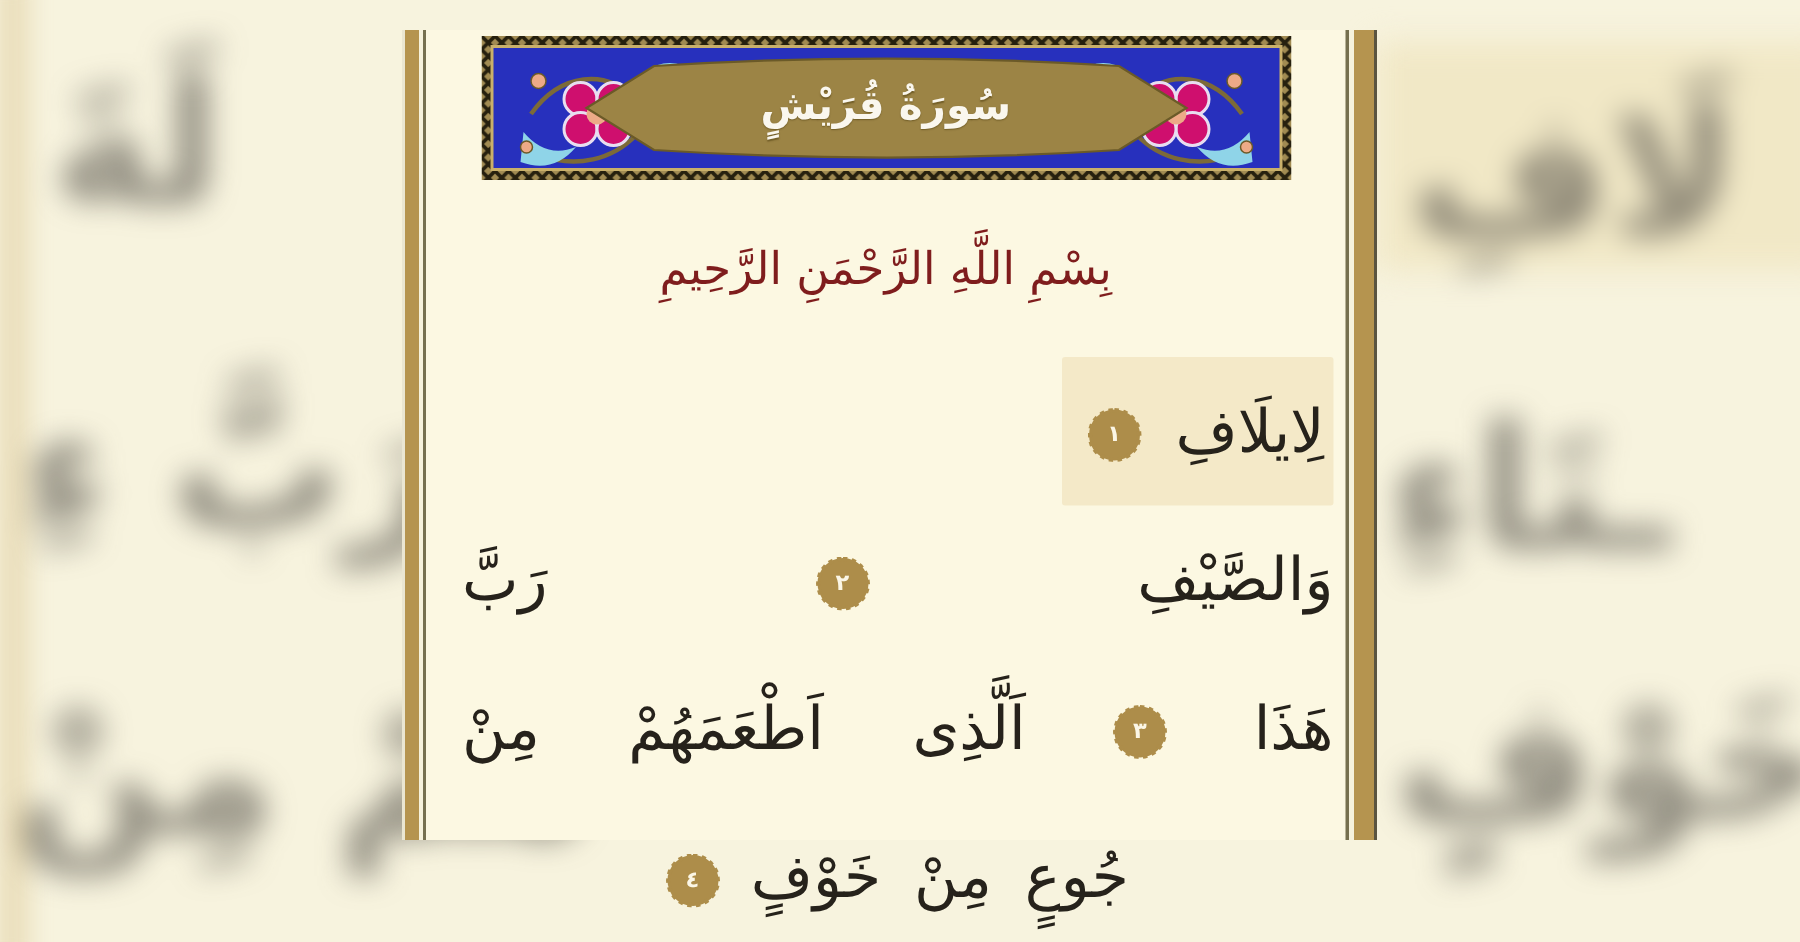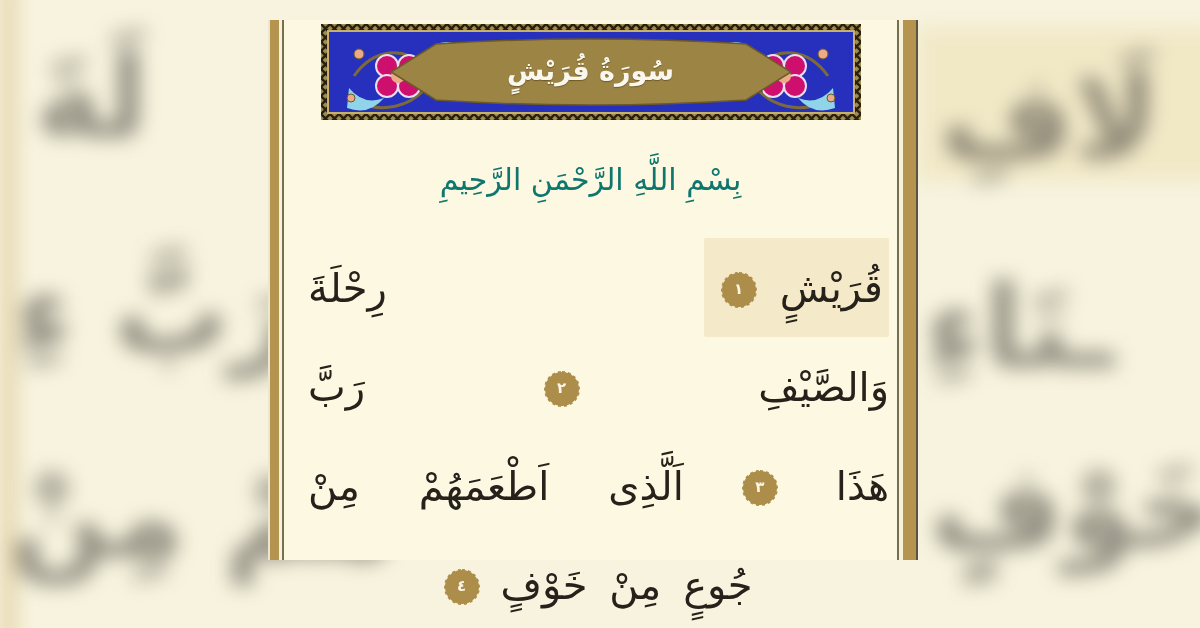--- a/index.html
+++ b/index.html
@@ -43,21 +43,21 @@
   .banner-svg{position:absolute;inset:0;width:100%;height:100%;display:block;}
   .banner-title{
     position:absolute;inset:0;display:flex;align-items:center;justify-content:center;
     color:#faf7ee;font-size:27px;font-weight:bold;direction:rtl;
     text-shadow:0 1px 1px rgba(60,45,0,.45);padding-bottom:4px;
   }
 
   
   .bismillah{
     height:118px;display:flex;align-items:center;justify-content:center;
-    direction:rtl;font-size:30px;color:#0f766e;letter-spacing:1px;
+    direction:rtl;font-size:30px;color:#7f1d1d;letter-spacing:1px;
   }
 
   
   .verses{direction:rtl;padding:0 8px 0 24px;color:#26221b;}
   .verse-line{
     height:99px;display:flex;align-items:center;justify-content:space-between;
     font-size:40px;line-height:1.05;
   }
   .verse-line.center{justify-content:center;gap:22px;}
   .word{white-space:nowrap;}
@@ -130,24 +130,23 @@
           <path d="M70 48 L115 20 Q270 10 425 20 L470 48 L425 76 Q270 86 115 76 Z" fill="#9c8445" stroke="#6b5a28" stroke-width="1.5"></path>
         </svg>
         <div class="banner-title">سُورَةُ قُرَيْشٍ</div>
       </div>
 
       <div class="bismillah">بِسْمِ اللَّهِ الرَّحْمَنِ الرَّحِيمِ</div>
 
       <div class="verses" id="verses">
           <div class="verse-line">
             <span class="hl-group">
-              <span class="word">قُرَيْشٍ</span>
+              <span class="word">لِايلَافِ</span>
               <span class="marker">١</span>
             </span>
-            <span class="word">رِحْلَةَ</span>
           </div>
           <div class="verse-line">
             <span class="word">وَالصَّيْفِ</span>
             <span class="marker">٢</span>
             <span class="word">رَبَّ</span>
           </div>
           <div class="verse-line">
             <span class="word">هَذَا</span>
             <span class="marker">٣</span>
             <span class="word">اَلَّذِى</span>

